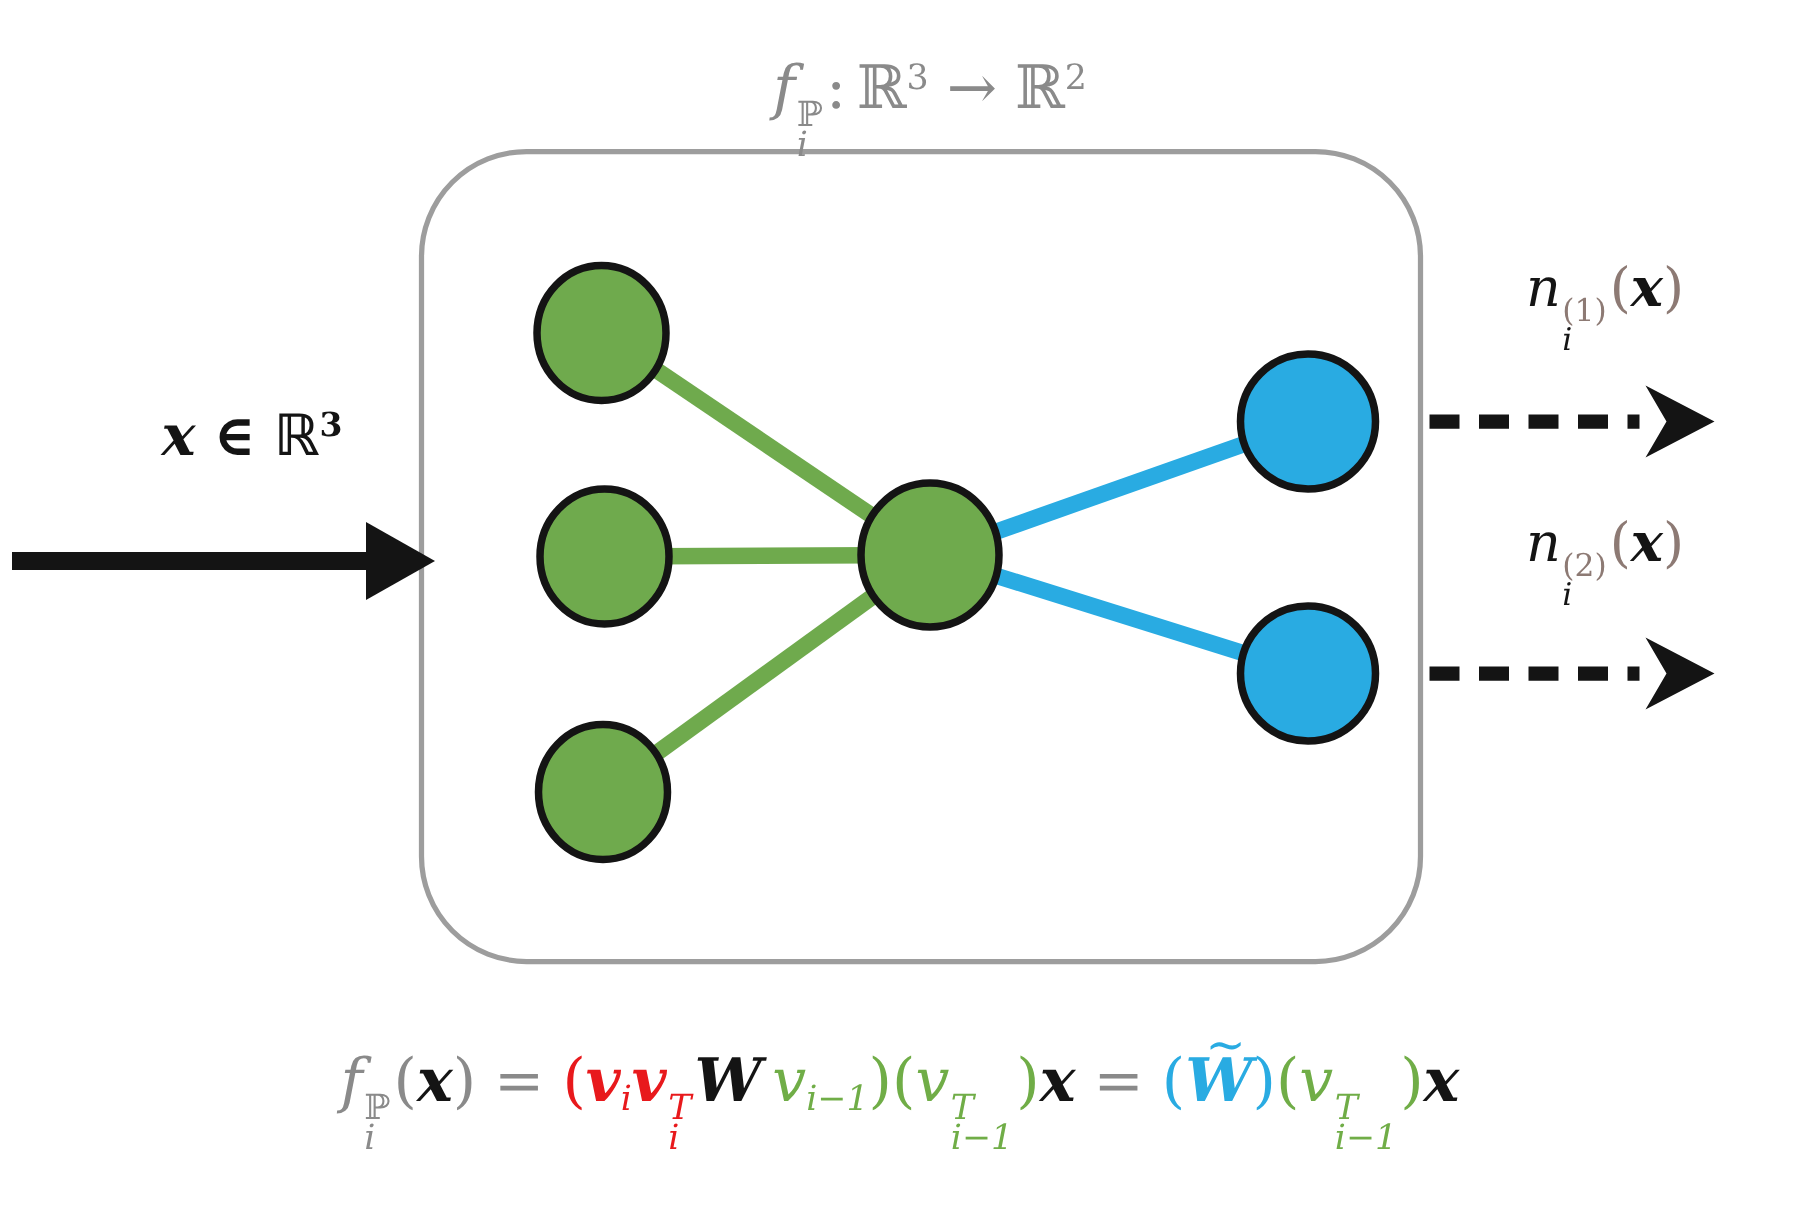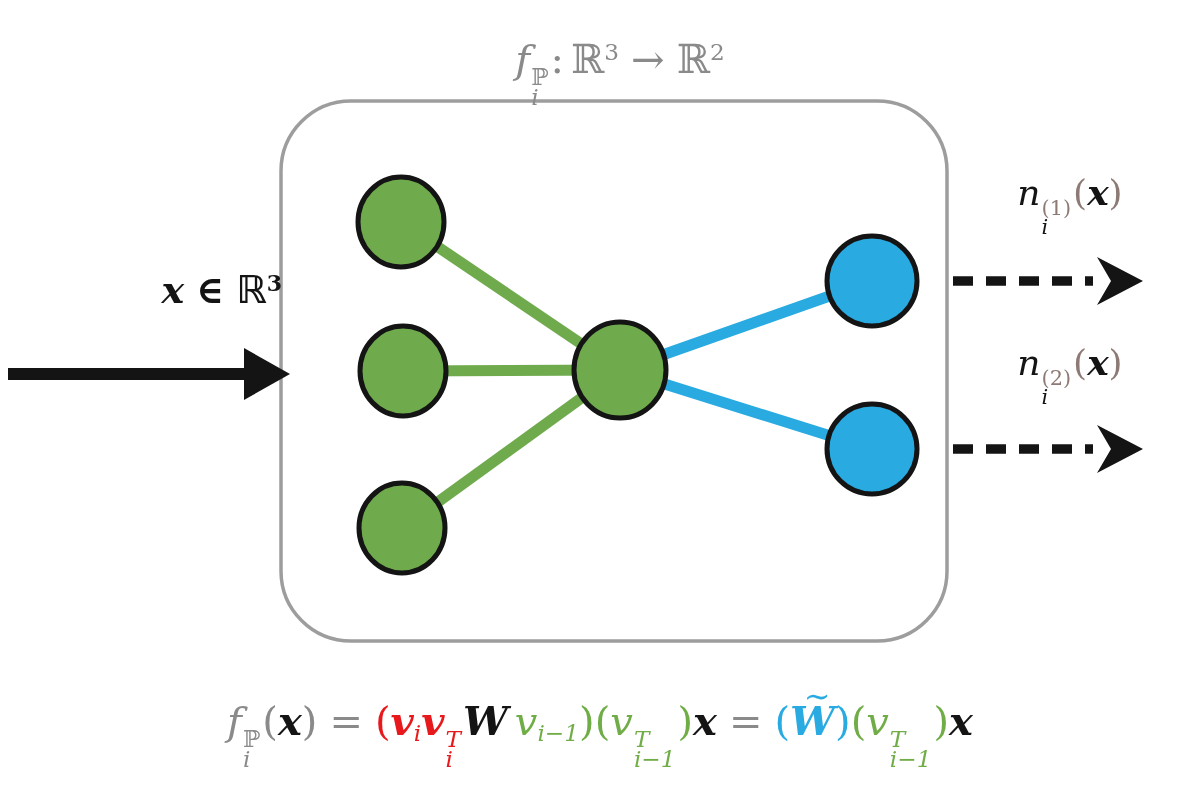--- a/index.html
+++ b/index.html
@@ -25,21 +25,21 @@
   .ss{display:inline-flex;flex-direction:column;line-height:.9;font-size:.58em;vertical-align:-.5em;text-align:left;margin-left:1px;margin-right:2px;}
   .ss .t,.ss .b{display:block;}
   .eq{margin:0 12px;}
   .gap-l{margin-left:7px;}
   .gap-r{margin-right:7px;}
   
   .tw{position:relative;display:inline-block;}
   .tw .tilde{position:absolute;left:60%;top:-0.62em;transform:translateX(-50%);font-size:.8em;line-height:1;}
   
   .top-label{left:380px;top:38px;width:480px;text-align:center;font-size:40px;}
-  .input-label{left:34px;top:270px;width:248px;text-align:right;font-size:38px;}
+  .input-label{left:44px;top:270px;width:248px;text-align:center;font-size:38px;}
   .output-label-1{left:950px;top:174px;width:240px;text-align:center;font-size:36px;}
   .output-label-2{left:950px;top:344px;width:240px;text-align:center;font-size:36px;}
   .formula{left:0;top:700px;width:1200px;text-align:center;font-size:40px;}
   
   .box-rect{fill:none;stroke:var(--box_border);stroke-width:3.5;}
   .edge-green{stroke:var(--green);stroke-width:11;}
   .edge-blue{stroke:var(--blue);stroke-width:11;}
   .node-green{fill:var(--green);stroke:var(--black);stroke-width:5;}
   .node-blue{fill:var(--blue);stroke:var(--black);stroke-width:5;}
   .arrow-solid{stroke:var(--black);stroke-width:12;}

